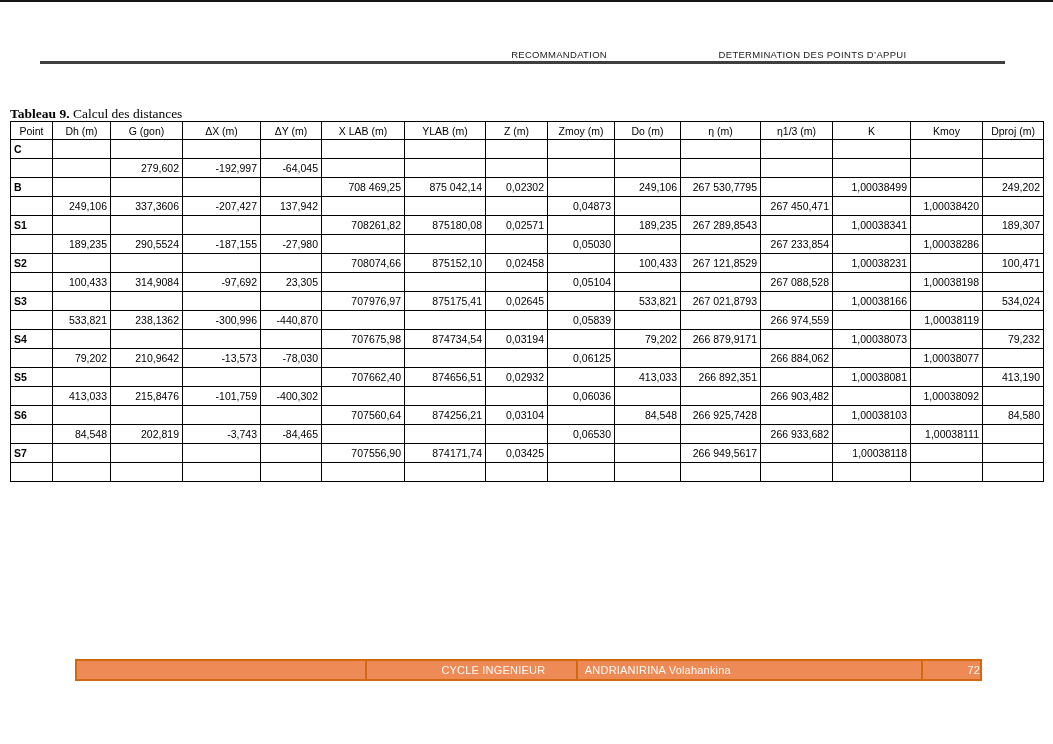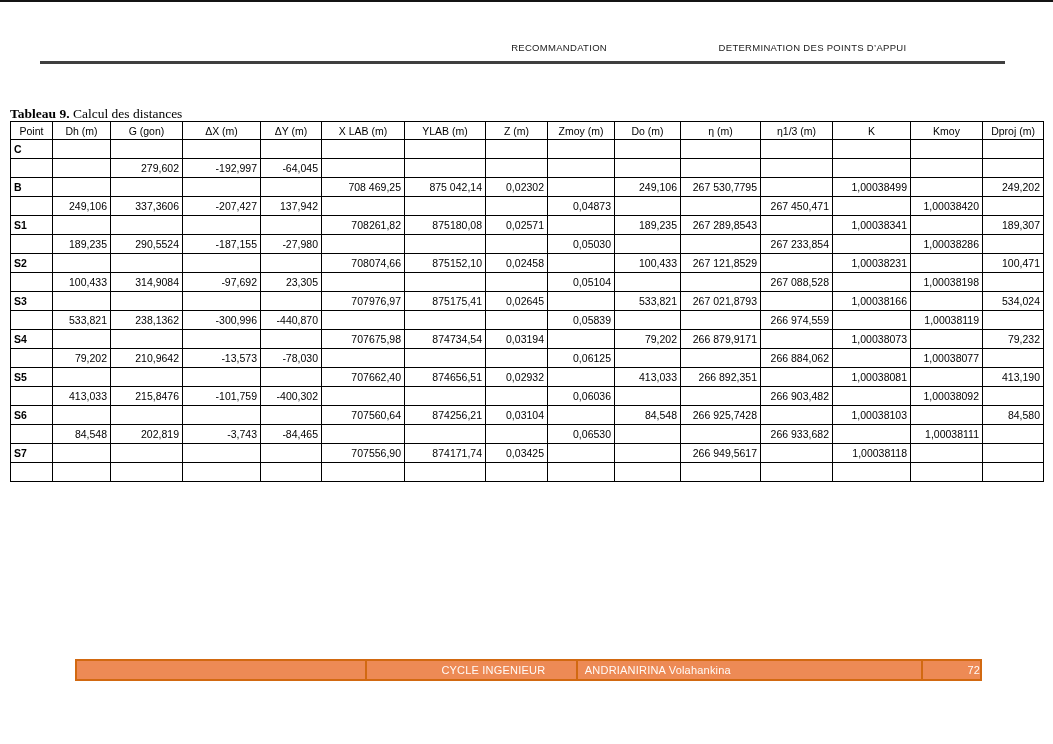--- a/index.html
+++ b/index.html
@@ -3,21 +3,21 @@
 <meta charset="utf-8">
 <style>
   html,body{margin:0;padding:0;}
   body{
     width:1053px;height:744px;background:#ffffff;position:relative;
     font-family:"Liberation Sans",sans-serif;color:#000;overflow:hidden;
   }
   .top-edge{position:absolute;left:0;top:0;width:1053px;height:2px;background:#141414;}
 
   
-  .header{position:absolute;left:40px;top:42px;width:962px;height:18px;display:flex;align-items:flex-start;}
+  .header{position:absolute;left:40px;top:42px;width:962px;height:18px;display:flex;align-items:flex-end;}
   .hcell{display:flex;align-items:center;font-size:9.5px;letter-spacing:.3px;color:#1a1a1a;}
   .hcell.left{width:583px;justify-content:flex-end;padding-right:16px;box-sizing:border-box;}
   .hcell.right{flex:1;justify-content:center;}
   .vbar{width:4px;background:var(--accent,#E36C0A);}
   .header-rule{position:absolute;left:40px;top:61px;width:965px;height:3px;background:#3f3f3f;}
 
   
   .title{position:absolute;left:10px;top:106px;margin:0;font-family:"Liberation Serif",serif;font-size:13.5px;color:#000;}
 
   

